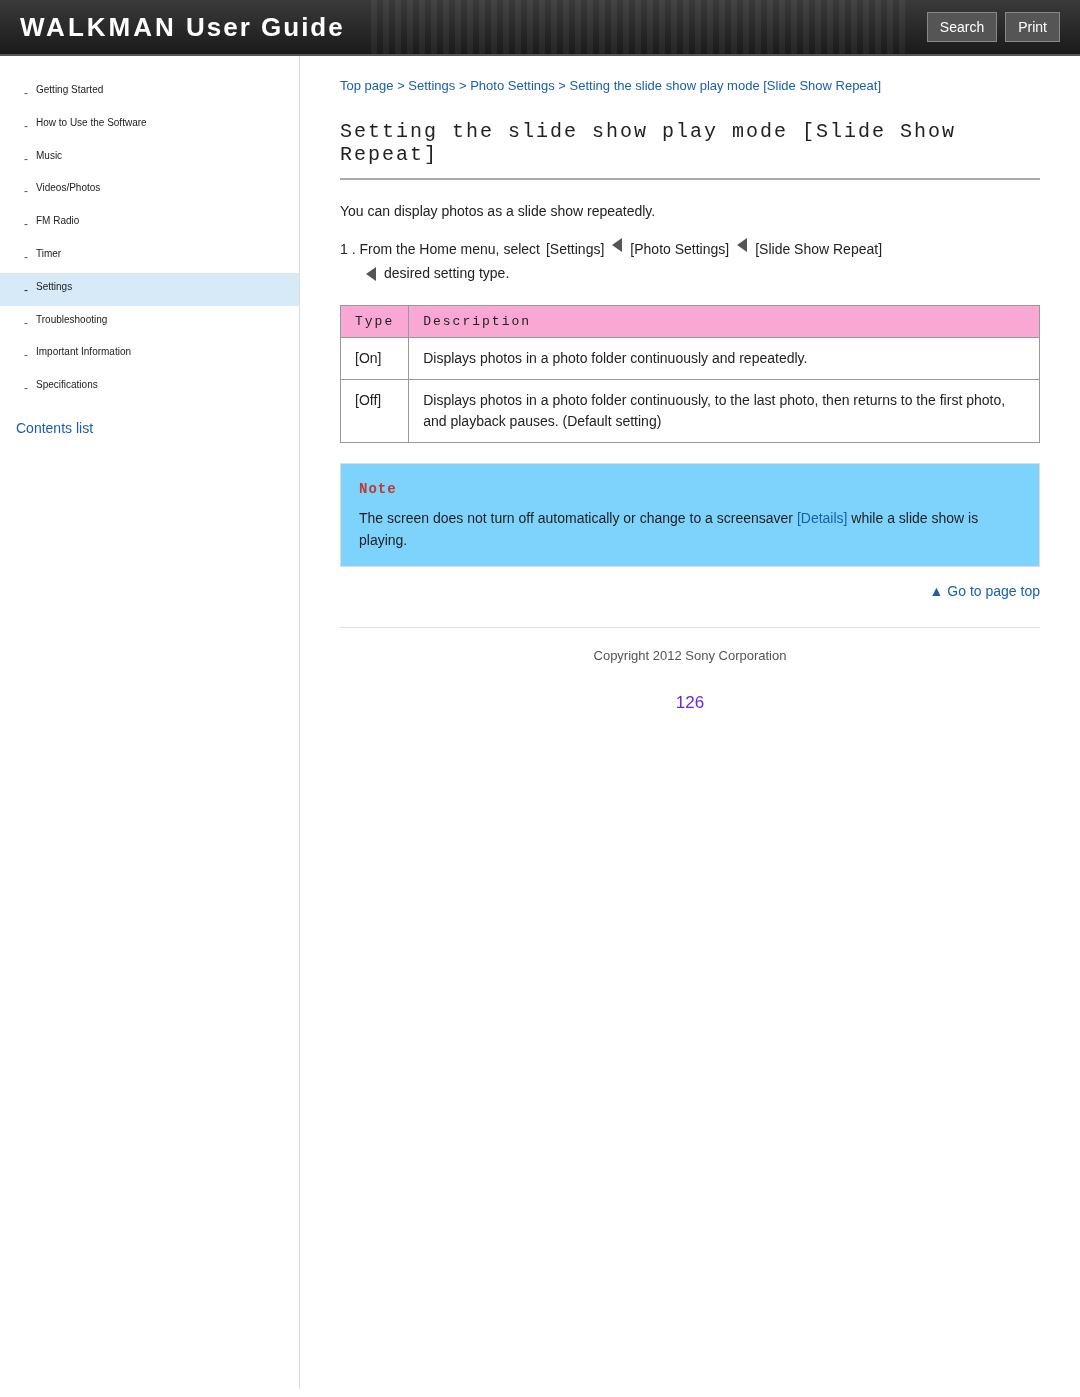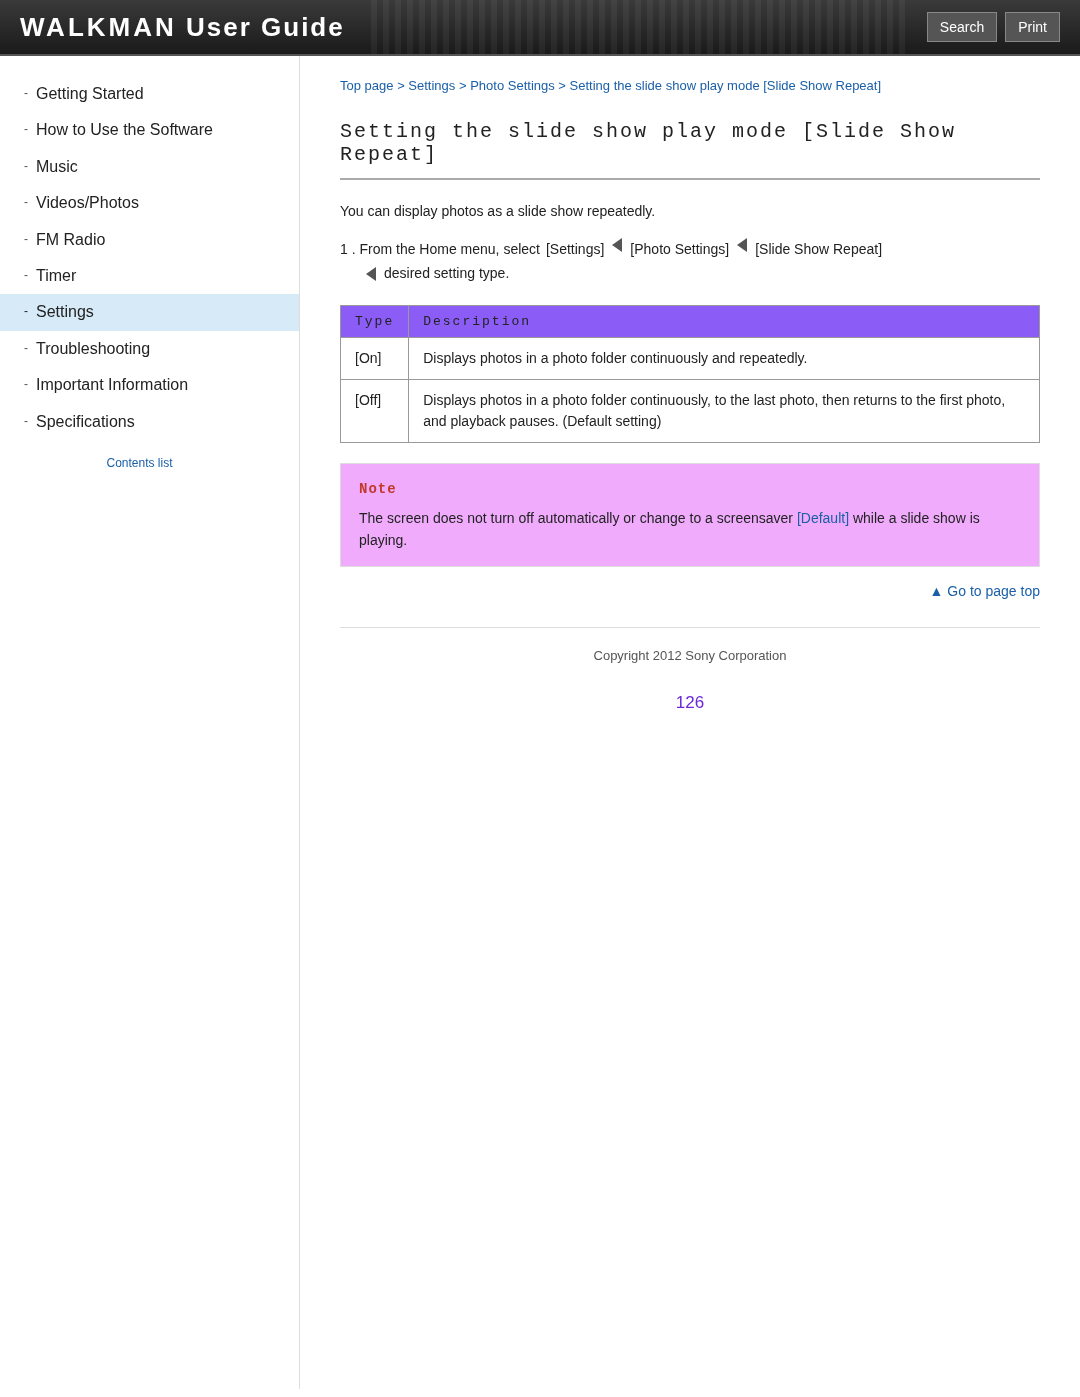--- a/index.html
+++ b/index.html
@@ -93,28 +93,28 @@
       color: #555;
       margin-right: 8px;
       font-size: 12px;
       margin-top: 2px;
       flex-shrink: 0;
     }
     .sidebar-item.active .sidebar-bullet {
       color: #222;
     }
     .sidebar-label {
-      font-size: 16px;
+      font-size: 10px;
     }
     .contents-list-link {
       display: block;
-      text-align: center;
-      padding: 16px 20px 0 0;
-      color: #1a5fa8;
-      font-size: 12px;
+      text-align: left;
+      padding: 16px 20px 0 16px;
+      color: #1a5fa8;
+      font-size: 14px;
       cursor: pointer;
       text-decoration: none;
     }
 
     
     .main-content {
       flex: 1;
       padding: 20px 40px 40px 40px;
     }
 
@@ -179,21 +179,21 @@
     }
 
     
     .settings-table {
       width: 100%;
       border-collapse: collapse;
       margin: 20px 0;
       font-size: 14px;
     }
     .settings-table th {
-      background: #8b5cf6;
+      background: #f9a8d4;
       border: 1px solid #999;
       padding: 8px 14px;
       font-weight: normal;
       letter-spacing: 2px;
       text-align: left;
       font-family: 'Courier New', monospace;
       font-size: 13px;
     }
     .settings-table td {
       border: 1px solid #999;
@@ -201,21 +201,21 @@
       vertical-align: top;
       line-height: 1.5;
     }
     .settings-table td.type-col {
       width: 60px;
       white-space: nowrap;
     }
 
     
     .note-box {
-      background: #f0abfc;
+      background: #7dd3fc;
       border: 1px solid #ddd;
       padding: 14px 18px;
       margin-top: 20px;
       font-size: 14px;
       line-height: 1.6;
     }
     .note-title {
       color: #c0392b;
       font-weight: bold;
       font-size: 14px;
@@ -369,21 +369,21 @@
         </tr>
         <tr class="table-row">
           <td class="type-col">[Off]</td>
           <td>Displays photos in a photo folder continuously, to the last photo, then returns to the first photo, and playback pauses. (Default setting)</td>
         </tr>
       </tbody>
     </table>
 
     <div class="note-box">
       <div class="note-title">Note</div>
-      <span>The screen does not turn off automatically or change to a screensaver </span><a href="#" class="note-link">[Default]</a><span> while a slide show is playing.</span>
+      <span>The screen does not turn off automatically or change to a screensaver </span><a href="#" class="note-link">[Details]</a><span> while a slide show is playing.</span>
     </div>
 
     <div class="go-to-top">
       <a href="#">
         <span class="go-to-top-arrow">▲</span><span>Go to page top</span>
       </a>
     </div>
 
     <div class="footer">
       <span>Copyright 2012 Sony Corporation</span>

